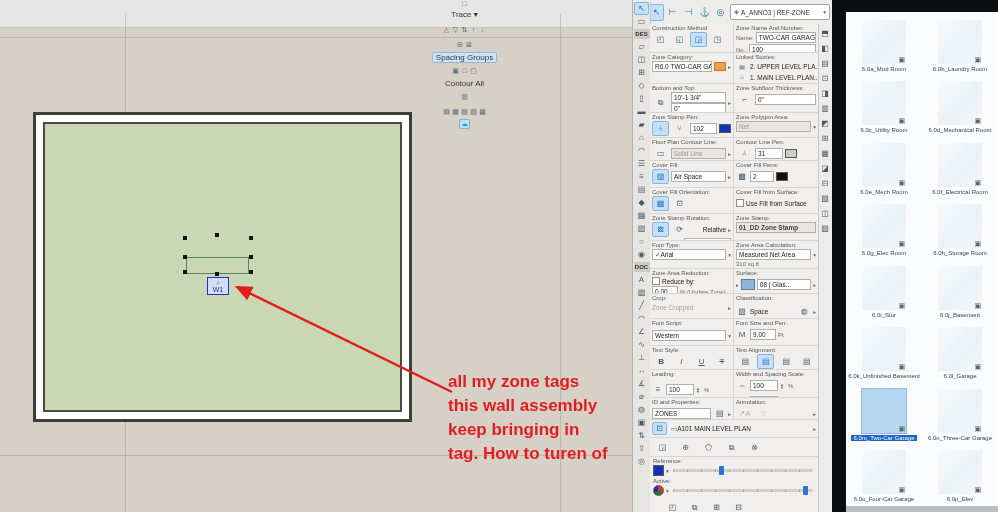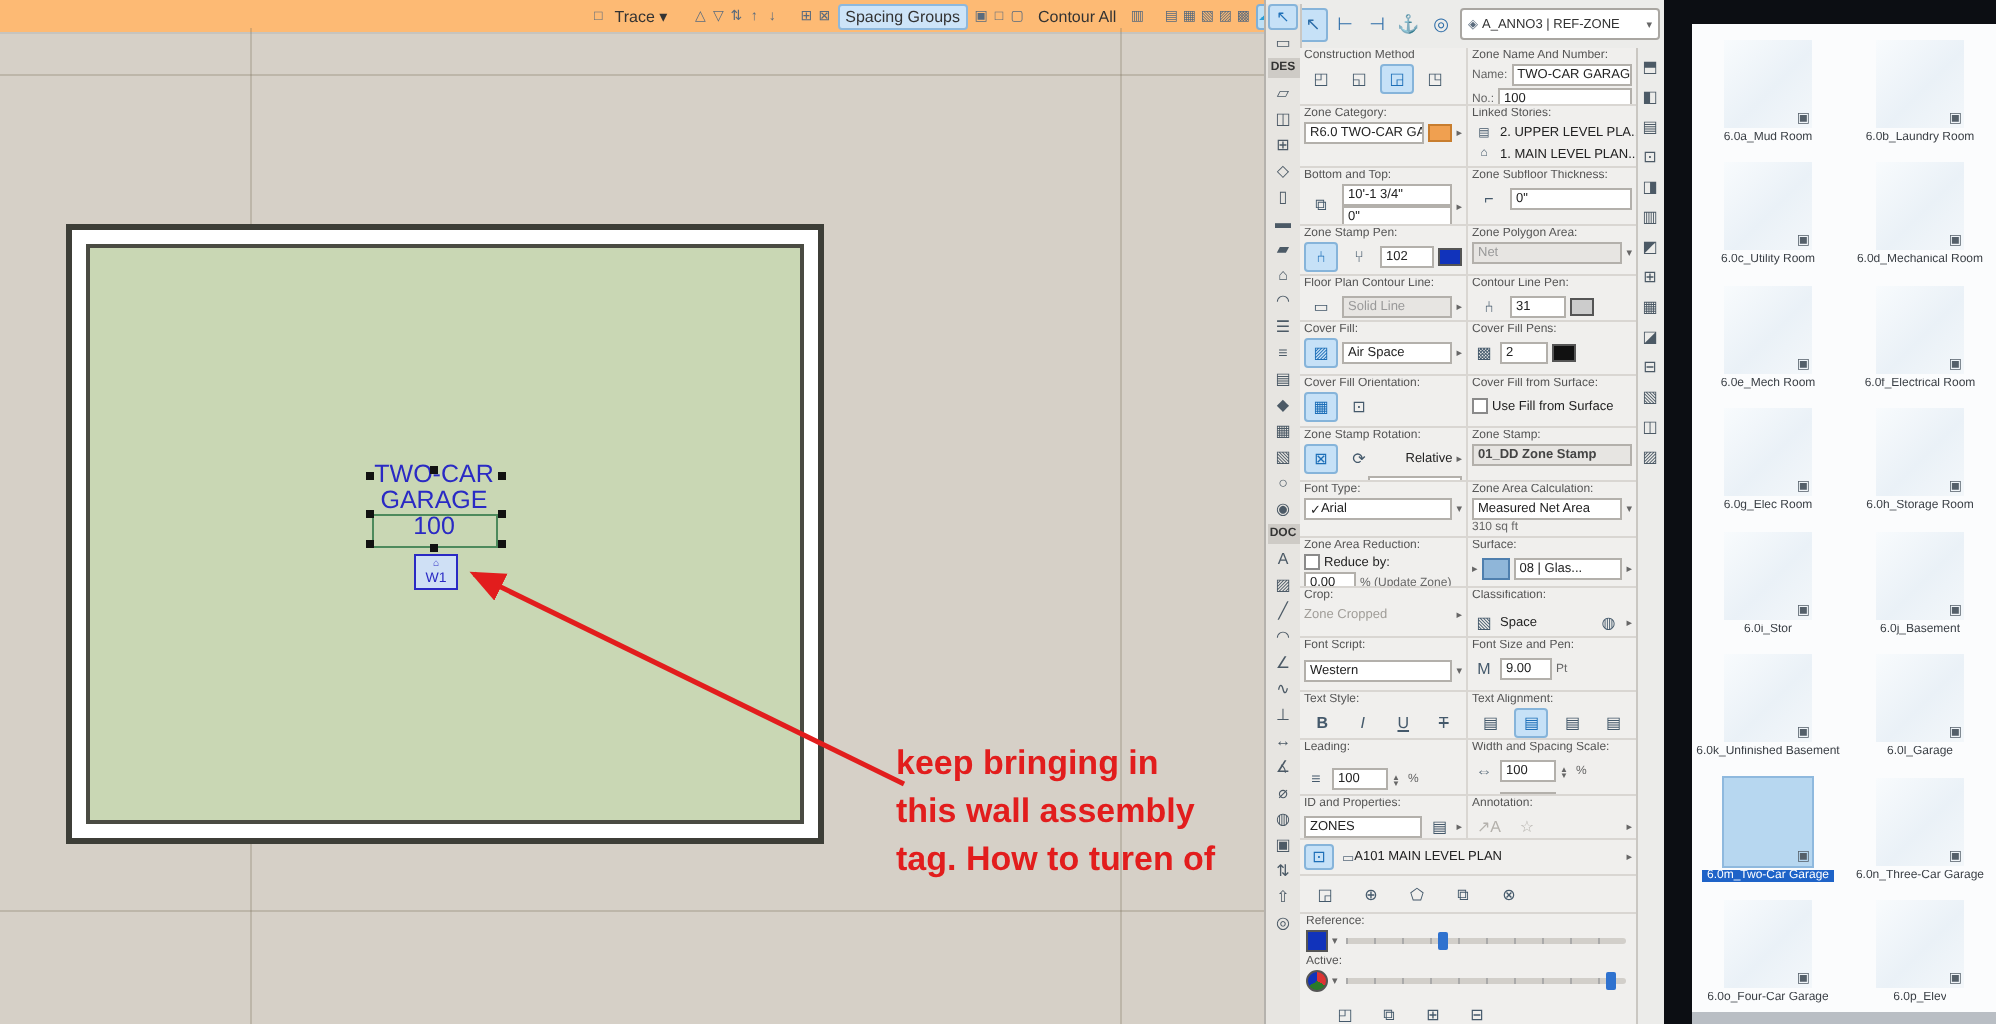--- a/index.html
+++ b/index.html
@@ -1,19 +1,19 @@
 <!DOCTYPE html>
 <html><head>
 <meta charset="utf-8">
 <style>
   html,body{margin:0;padding:0;background:#888;}
   #app{position:relative;width:998px;height:512px;background:#d6d0c7;font-family:"Liberation Sans",sans-serif;overflow:hidden;color:#222;}
   
   #canvas{position:absolute;left:0;top:0;width:632px;height:512px;overflow:hidden;}
-  #top-toolbar{position:absolute;left:0;top:0;width:632px;height:17px;background:#fdba74;border-bottom:1px solid #c7c4be;display:flex;align-items:center;gap:2px;padding-left:297px;box-sizing:border-box;font-size:8px;color:#444;}
+  #top-toolbar{position:absolute;left:0;top:0;width:632px;height:28px;background:#e5e5e5;border-bottom:1px solid #c7c4be;display:flex;align-items:center;gap:2px;padding-left:297px;box-sizing:border-box;font-size:8px;color:#444;flex-direction:column;}
   .tb-btn{height:11px;display:flex;align-items:center;padding:0 3px;border:1px solid transparent;border-radius:2px;white-space:nowrap;color:#333;}
   .tb-btn.active{background:#cde4f8;border-color:#8db8dd;}
   .tb-ic{width:9px;height:11px;display:flex;align-items:center;justify-content:center;font-size:7px;color:#5a6b7d;}
   .tb-ic.active{background:#bfe0f5;border:1px solid #7fb0d8;border-radius:2px;color:#1d6fb8;}
   .tb-sep{width:1px;height:9px;background:#c2bfb9;margin:0 2px;}
   .grid-v,.grid-h{position:absolute;background:rgba(125,115,95,.28);}
   .grid-v{width:1px;top:14px;bottom:0;}
   .grid-h{height:1px;left:0;width:632px;}
   #room-outer{position:absolute;left:33px;top:112px;width:379px;height:310px;border:3px solid #3d3e37;background:#ffffff;box-sizing:border-box;}
   #room-inner{position:absolute;left:7px;top:7px;right:7px;bottom:7px;border:2px solid #4a4b42;background:#c9d7b4;box-sizing:border-box;}
@@ -113,25 +113,20 @@
 
     <div class="grid-v" style="left:125px;"></div>
     <div class="grid-v" style="left:560px;"></div>
     <div class="grid-h" style="top:37px;"></div>
     <div class="grid-h" style="top:455px;"></div>
 
     <div id="room-outer">
       <div id="room-inner"></div>
     </div>
 
-    <div id="zone-stamp">
-      <div>TWO-CAR</div>
-      <div>GARAGE</div>
-      <div>100</div>
-    </div>
     <div id="zone-number-box"></div>
 
     <div class="handle" style="left:183px;top:236px;"></div>
     <div class="handle" style="left:215px;top:233px;"></div>
     <div class="handle" style="left:249px;top:236px;"></div>
     <div class="handle" style="left:183px;top:255px;"></div>
     <div class="handle" style="left:249px;top:255px;"></div>
     <div class="handle" style="left:183px;top:270px;"></div>
     <div class="handle" style="left:215px;top:272px;"></div>
     <div class="handle" style="left:249px;top:270px;"></div>
@@ -144,22 +139,23 @@
     <svg id="arrow-svg" width="632" height="512">
       <defs>
         <marker id="ah" markerWidth="8" markerHeight="8" refX="6" refY="3" orient="auto">
           <path d="M0,0 L7,3 L0,6 z" fill="#e21d1d"></path>
         </marker>
       </defs>
       <line x1="452" y1="392" x2="237" y2="287" stroke="#e21d1d" stroke-width="2.5" marker-end="url(#ah)"></line>
     </svg>
 
     <div id="red-note">
+      <div>all my zone tags</div>
+      <div>this wall assembly</div>
       <div>keep bringing in</div>
-      <div>this wall assembly</div>
       <div>tag. How to turen of</div>
     </div>
   </div>
 
   <div id="panel">
     <div id="panel-top">
       <span id="pt-icons" style="display:flex;gap:1px;">
           <span class="pt-ic active">↖</span>
           <span class="pt-ic">⊢</span>
           <span class="pt-ic">⊣</span>

